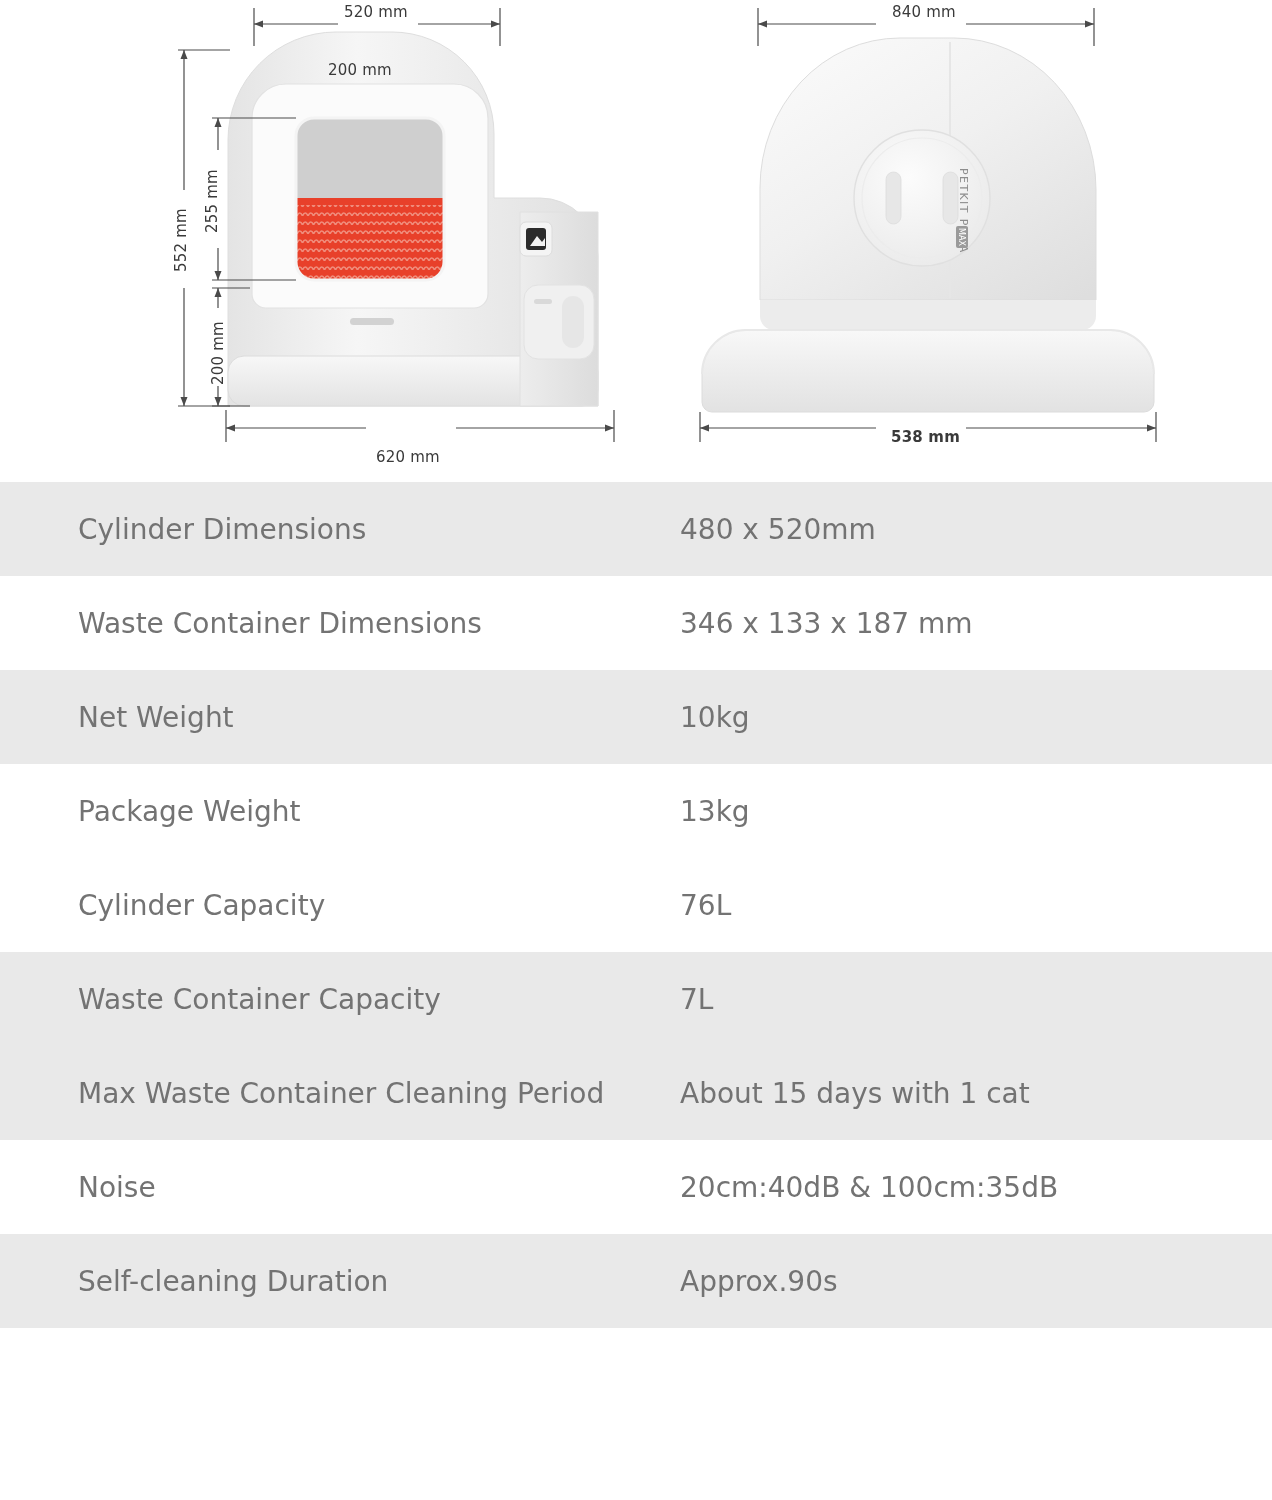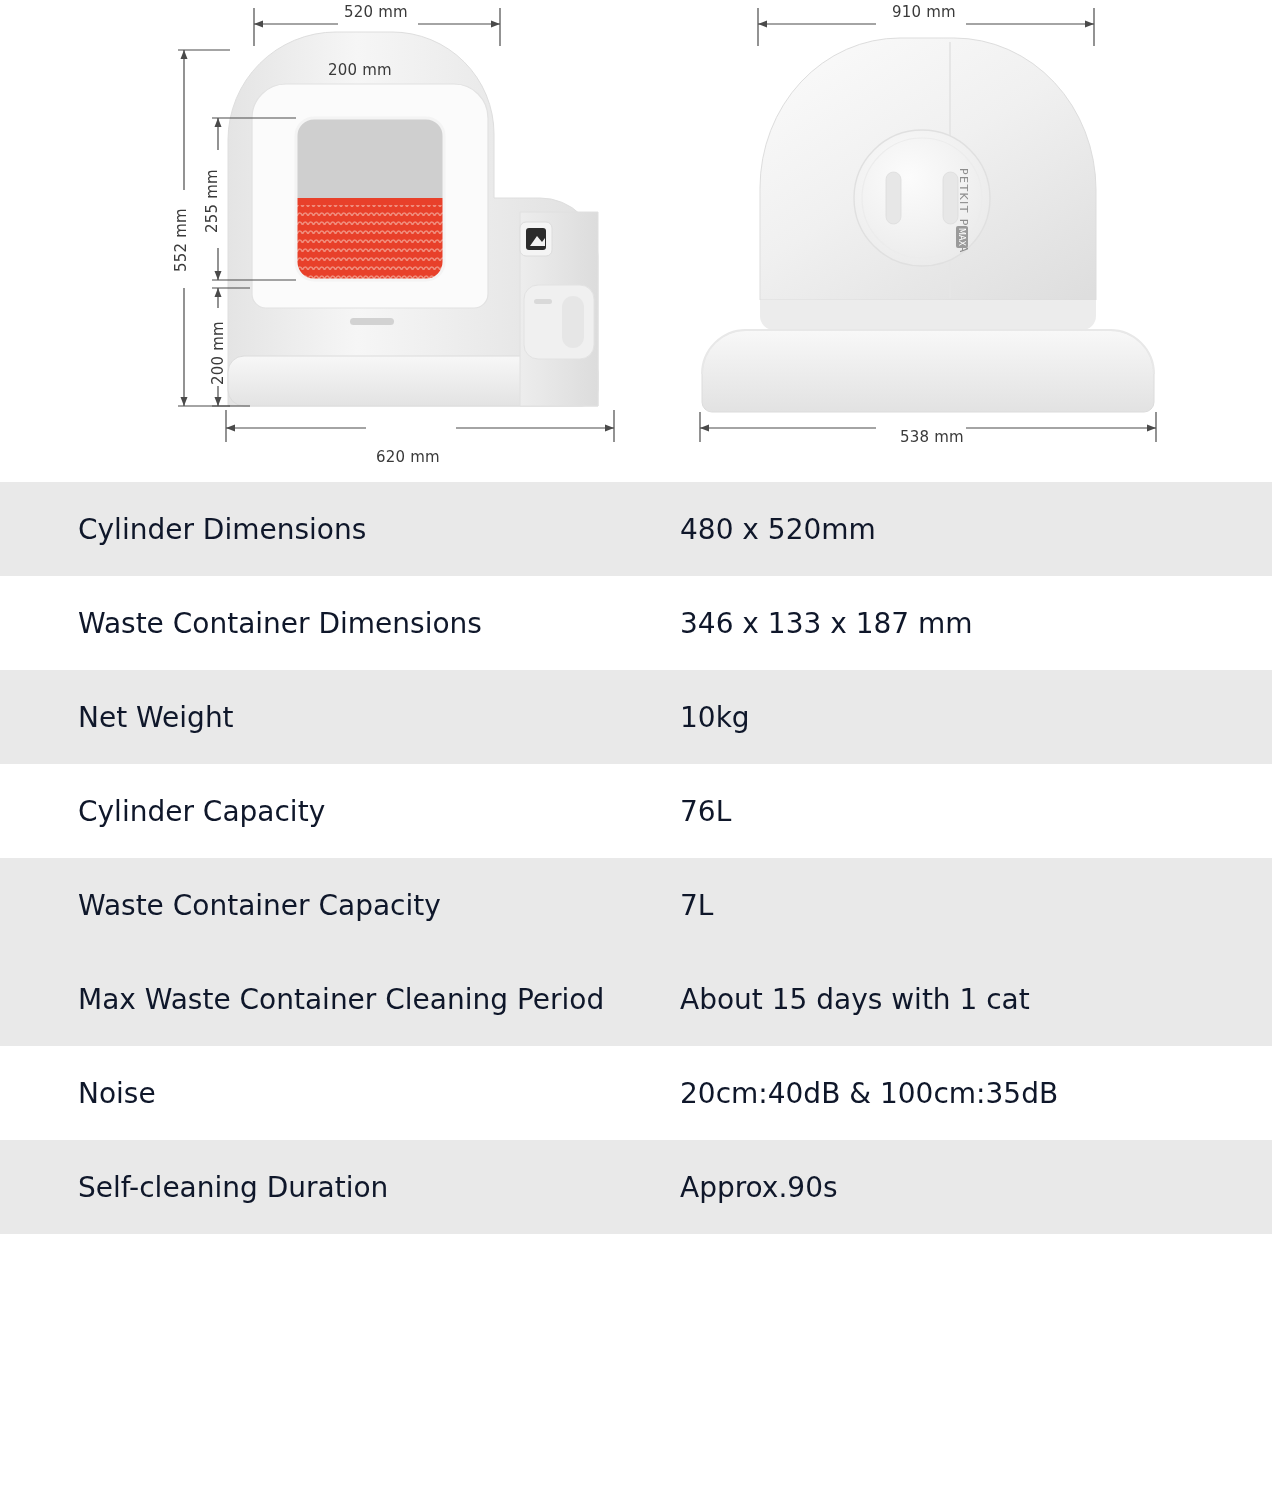--- a/index.html
+++ b/index.html
@@ -50,21 +50,21 @@
     border-collapse: collapse;
     table-layout: fixed;
   }
   .spec-table tr { height: 94px; }
   .spec-table tr.odd { background: #e9e9e9; }
   .spec-table tr.even { background: #ffffff; }
   .spec-table td {
     padding: 0;
     vertical-align: middle;
     font-size: 28px;
-    color: #0f172a;
+    color: #737373;
     font-family: "DejaVu Sans", sans-serif;
     font-weight: 400;
   }
   .spec-table td.label { padding-left: 78px; width: 680px; }
   .spec-table td.value { padding-left: 0; margin-left: 40px; }
 </style>
 </head>
 <body>
 
 <div class="page">
@@ -241,40 +241,44 @@
         <g stroke="#4a4a4a" stroke-width="1.2" fill="none">
           <line x1="40" y1="412" x2="40" y2="442"></line>
           <line x1="496" y1="412" x2="496" y2="442"></line>
           <line x1="40" y1="428" x2="216" y2="428"></line>
           <line x1="306" y1="428" x2="496" y2="428"></line>
           <path d="M40 428 l9 -3.5 v7 z" fill="#4a4a4a" stroke="none"></path>
           <path d="M496 428 l-9 -3.5 v7 z" fill="#4a4a4a" stroke="none"></path>
         </g>
       </svg>
 
-      <div class="dim-label" style="left:232px; top:3px;">910 mm</div>
-      <div class="dim-label" style="left:240px; top:428px;">538 mm</div>
+      <div class="dim-label" style="left:232px; top:3px;">840 mm</div>
+      <div class="dim-label" style="left:231px; top:428px;font-weight:bold;">538 mm</div>
     </div>
   </div>
 
   <table class="spec-table">
     <tbody>
       <tr class="odd">
         <td class="label">Cylinder Dimensions</td>
         <td class="value">480 x 520mm</td>
       </tr>
       <tr class="even">
         <td class="label">Waste Container Dimensions</td>
         <td class="value">346 x 133 x 187 mm</td>
       </tr>
       <tr class="odd">
         <td class="label">Net Weight</td>
         <td class="value">10kg</td>
       </tr>
       <tr class="even">
+        <td class="label">Package Weight</td>
+        <td class="value">13kg</td>
+      </tr>
+      <tr class="even">
         <td class="label">Cylinder Capacity</td>
         <td class="value">76L</td>
       </tr>
       <tr class="odd">
         <td class="label">Waste Container Capacity</td>
         <td class="value">7L</td>
       </tr>
       <tr class="odd">
         <td class="label">Max Waste Container Cleaning Period</td>
         <td class="value">About 15 days with 1 cat</td>

